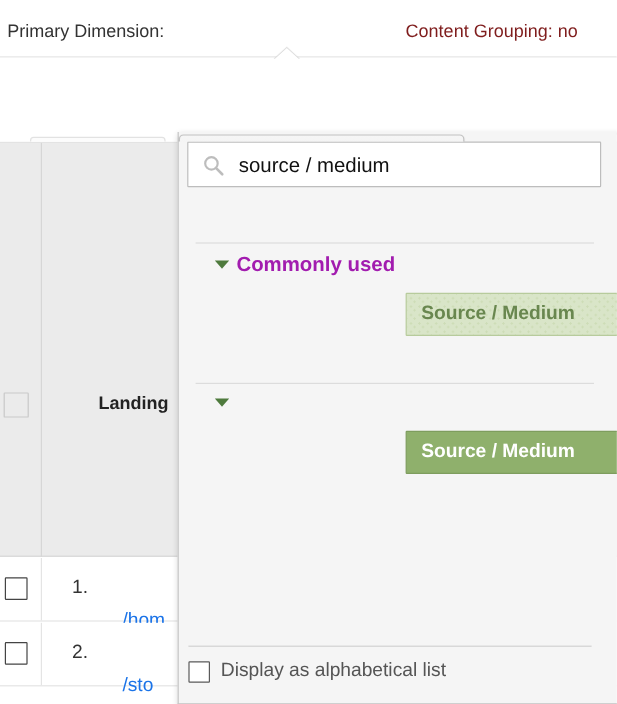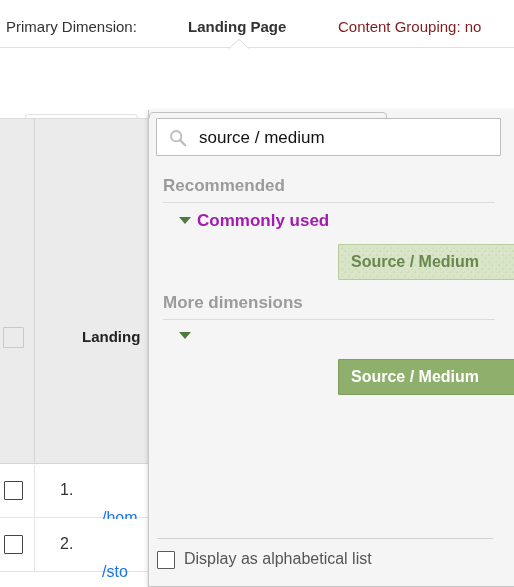--- a/index.html
+++ b/index.html
@@ -371,21 +371,20 @@
       <div class="row-checkbox"></div>
     </div>
     <div class="row-index">2.</div>
     <div class="row-link">/sto</div>
   </div>
 
 </div>
 
 <div id="primary-dimension-bar">
   <span class="pd-label">Primary Dimension:</span>
-  <span class="pd-active">Landing Page</span>
   <span class="pd-other">Content Grouping: no</span>
 </div>
 <div id="pd-caret"></div>
 
 <div id="toolbar">
 
   <div class="tb-btn" id="plot-rows-button">Plot Rows</div>
 
   <div class="tb-btn" id="secondary-dimension-button">
     
@@ -401,33 +400,31 @@
 <div id="secondary-dimension-dropdown">
 
   <div id="dimension-search-box">
     <svg id="search-icon" viewBox="0 0 18 18">
       <circle cx="7.2" cy="7.2" r="5.2" fill="none" stroke="#bdbdbd" stroke-width="1.8"></circle>
       <line x1="11.1" y1="11.1" x2="16.2" y2="16.2" stroke="#bdbdbd" stroke-width="2.2" stroke-linecap="round"></line>
     </svg>
     <input id="dimension-search-input" type="text" value="source / medium" style="">
   </div>
 
-  <div class="section-heading" style="top:66px;">Recommended</div>
   <div class="section-rule" style="top:92px;"></div>
 
   <div class="group-row" style="top:101px;">
     <span class="group-caret"></span><span>Commonly used</span>
   </div>
 
   <div class="dim-pill" id="dim-pill-commonly-used" style="top:134px;">
     <span class="pill-label">Source / Medium</span>
 
   </div>
 
-  <div class="section-heading" style="top:183px;">More dimensions</div>
   <div class="section-rule" style="top:209px;"></div>
 
   <div class="group-row" style="top:216px;">
     <span class="group-caret"></span>
   </div>
 
   <div class="dim-pill" id="dim-pill-acquisition" style="top:249px;">
     <span class="pill-label">Source / Medium</span>
 
   </div>

